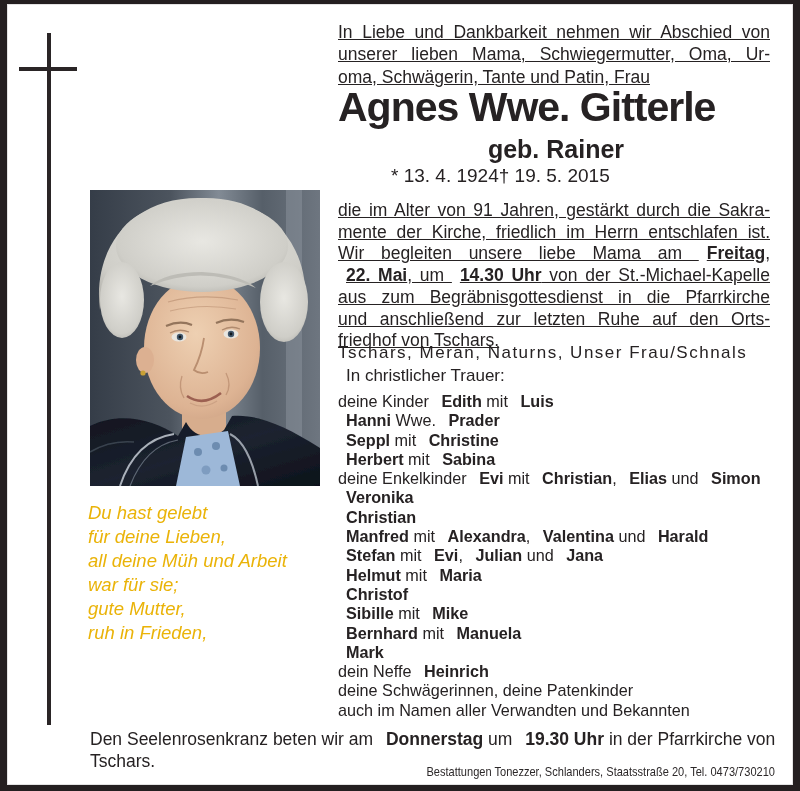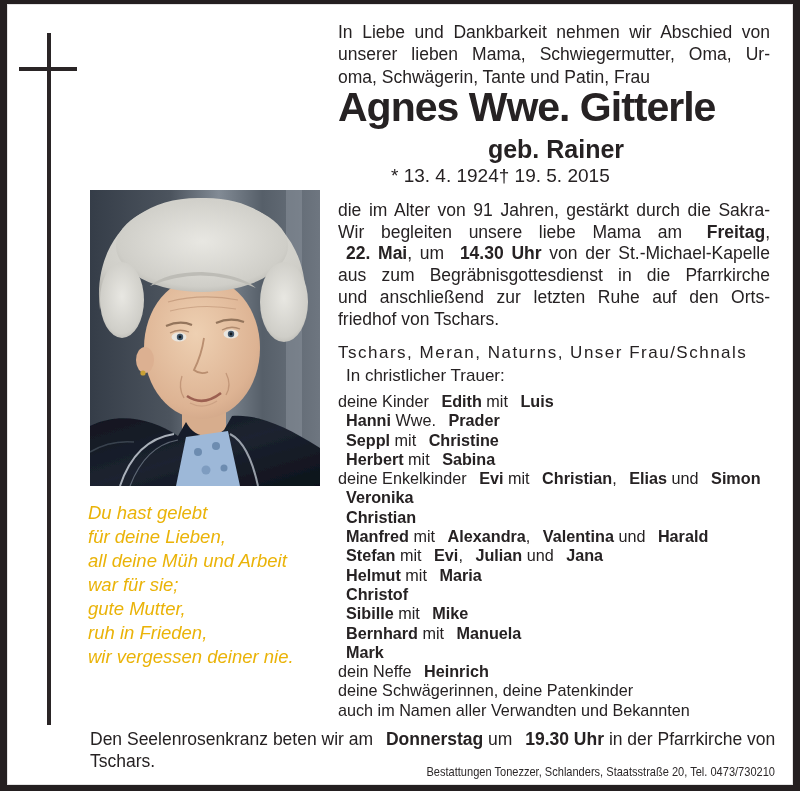--- a/index.html
+++ b/index.html
@@ -38,21 +38,21 @@
   .bodytx  { left:338px; top:200px; width:432px; font-size:17.5px; line-height:21.7px; }
   .places  { left:338px; top:343px; width:436px; font-size:17px; letter-spacing:1.5px; white-space:nowrap; }
   .trauer  { left:338px; top:366px; width:436px; font-size:17px;margin-left:8px; }
   .mourners{ left:338px; top:392px; width:436px; font-size:16.2px; line-height:19.3px; }
   .mourners b, .bodytx b, .rosary b { font-weight:700;margin-left:8px; }
 
   .rosary  { left:90px; top:728px; width:688px; font-size:17.5px; line-height:22px; }
   .footer  { left:340px; top:764px; width:435px; text-align:right; font-size:13px;
              transform:scaleX(0.85); transform-origin:100% 50%; color:#2c2829; }
 
-  .just > div { text-align:justify; text-align-last:justify; }
+  .just > div { text-align:justify; text-align-last:justify;text-decoration:underline; }
   .just > div:last-child { text-align-last:auto; }
 </style>
 </head>
 <body>
 
 <div class="page">
   <div class="sheet"></div>
 
   <div class="abs cross-v"></div>
   <div class="abs cross-h"></div>
@@ -144,41 +144,41 @@
   </div>
 
   <div class="abs poem">
 
   <div>Du hast gelebt</div>
       <div>für deine Lieben,</div>
       <div>all deine Müh und Arbeit</div>
       <div>war für sie;</div>
       <div>gute Mutter,</div>
       <div>ruh in Frieden,</div>
-      <div>wir vergessen deiner nie.</div>
     </div>
 
   <div class="abs intro just">
 
   <div>In Liebe und Dankbarkeit nehmen wir Abschied von</div>
       <div>unserer lieben Mama, Schwiegermutter, Oma, Ur-</div>
       <div>oma, Schwägerin, Tante und Patin, Frau</div>
     </div>
 
   <div class="abs name">Agnes Wwe. Gitterle</div>
   <div class="abs maiden">geb. Rainer</div>
 
   <div class="abs dates">
     <span>* 13. 4. 1924</span>
     <span>† 19. 5. 2015</span>
   </div>
 
   <div class="abs bodytx just">
 
   <div><span>die im Alter von 91 Jahren, gestärkt durch die Sakra-</span></div>
+      <div><span>mente der Kirche, friedlich im Herrn entschlafen ist.</span></div>
       <div><span>Wir begleiten unsere liebe Mama am </span><b>Freitag</b><span>,</span></div>
       <div><b>22. Mai</b><span>, um </span><b>14.30 Uhr</b><span> von der St.-Michael-Kapelle</span></div>
       <div><span>aus zum Begräbnisgottesdienst in die Pfarrkirche</span></div>
       <div><span>und anschließend zur letzten Ruhe auf den Orts-</span></div>
       <div><span>friedhof von Tschars.</span></div>
     </div>
 
   <div class="abs places">Tschars, Meran, Naturns, Unser Frau/Schnals</div>
   <div class="abs trauer">In christlicher Trauer:</div>
 

